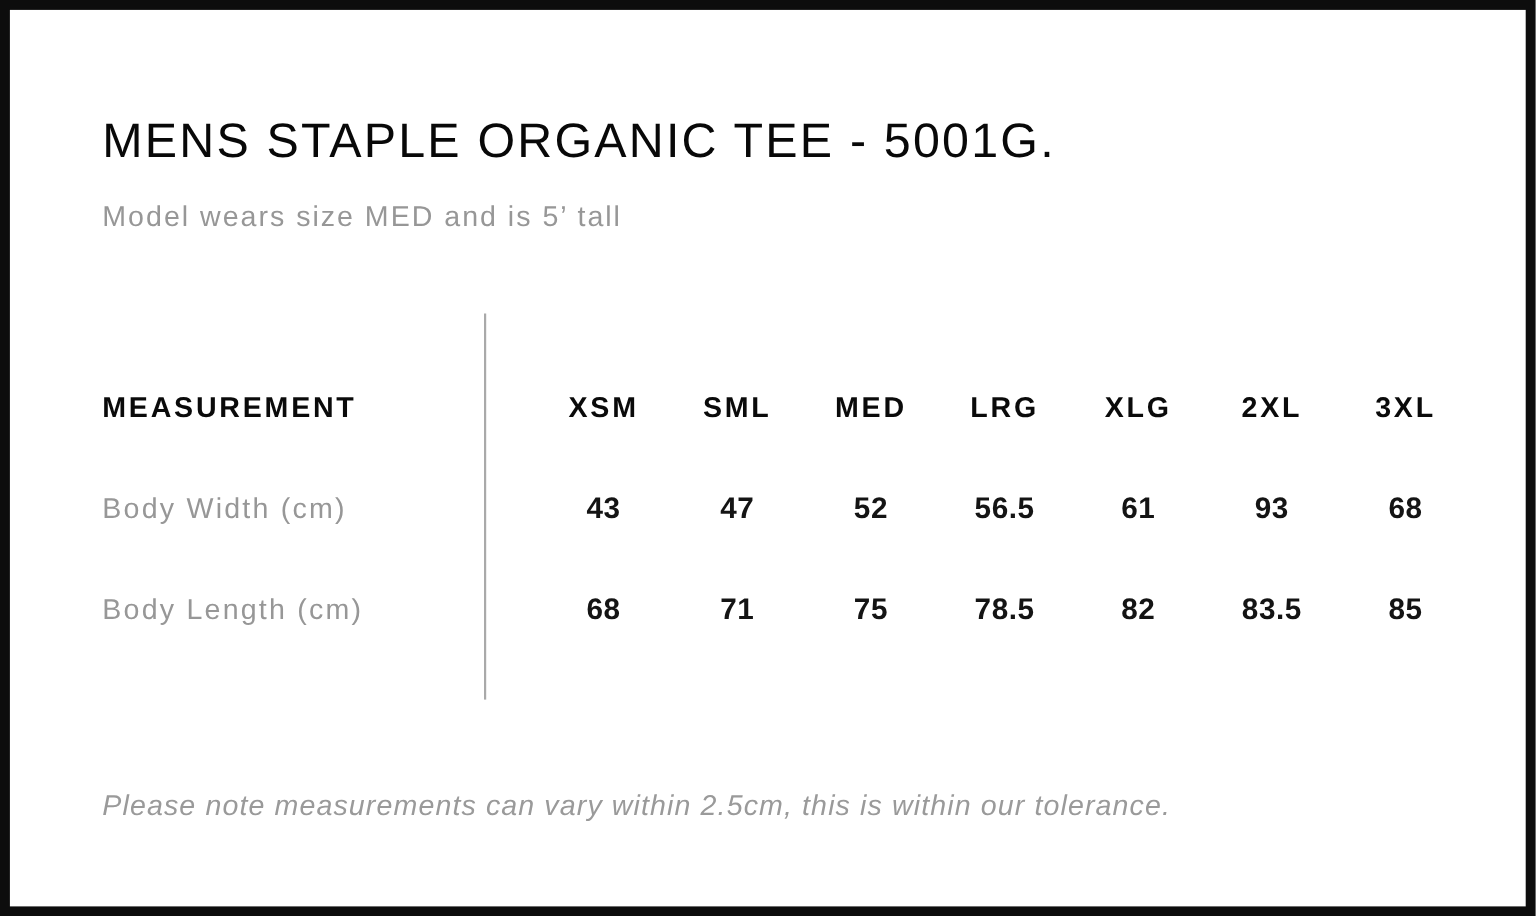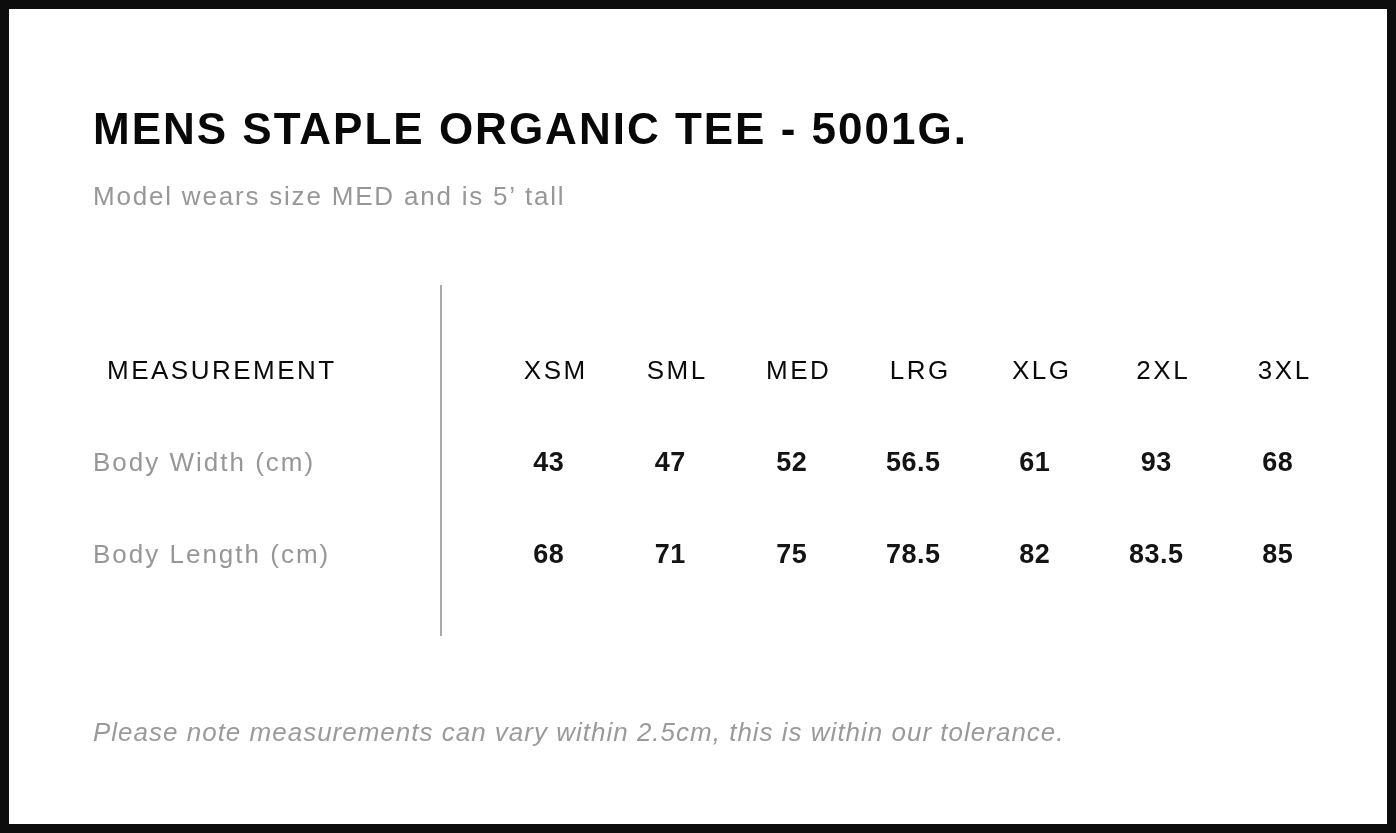--- a/index.html
+++ b/index.html
@@ -16,21 +16,21 @@
     height: 833px;
     background: #ffffff;
     border: 9px solid #0d0d0d;
   }
   .page-title {
     position: absolute;
     left: 84px;
     top: 96px;
     font-size: 44px;
     line-height: 1.1;
-    font-weight: bold;
+    font-weight: normal;
     letter-spacing: 2px;
     color: #080808;
     white-space: nowrap;
   }
   .page-subtitle {
     position: absolute;
     left: 84px;
     top: 172px;
     font-size: 26px;
     line-height: 1.2;
@@ -50,26 +50,25 @@
     position: absolute;
     left: 84px;
     top: 315px;
     display: grid;
     grid-template-columns: 395px repeat(7, 121.5px);
     grid-auto-rows: 92px;
     align-items: center;
   }
   .cell { white-space: nowrap; }
   .cell.head {
-    font-weight: normal;
+    font-weight: bold;
     font-size: 26px;
     letter-spacing: 2.5px;
     color: #0a0a0a;
     text-align: center;
-    margin-left: 14px;
   }
   .cell.head.measure { text-align: left; }
   .cell.row-label {
     font-size: 26px;
     letter-spacing: 2px;
     color: #979797;
     text-align: left;
   }
   .cell.value {
     font-size: 27px;

